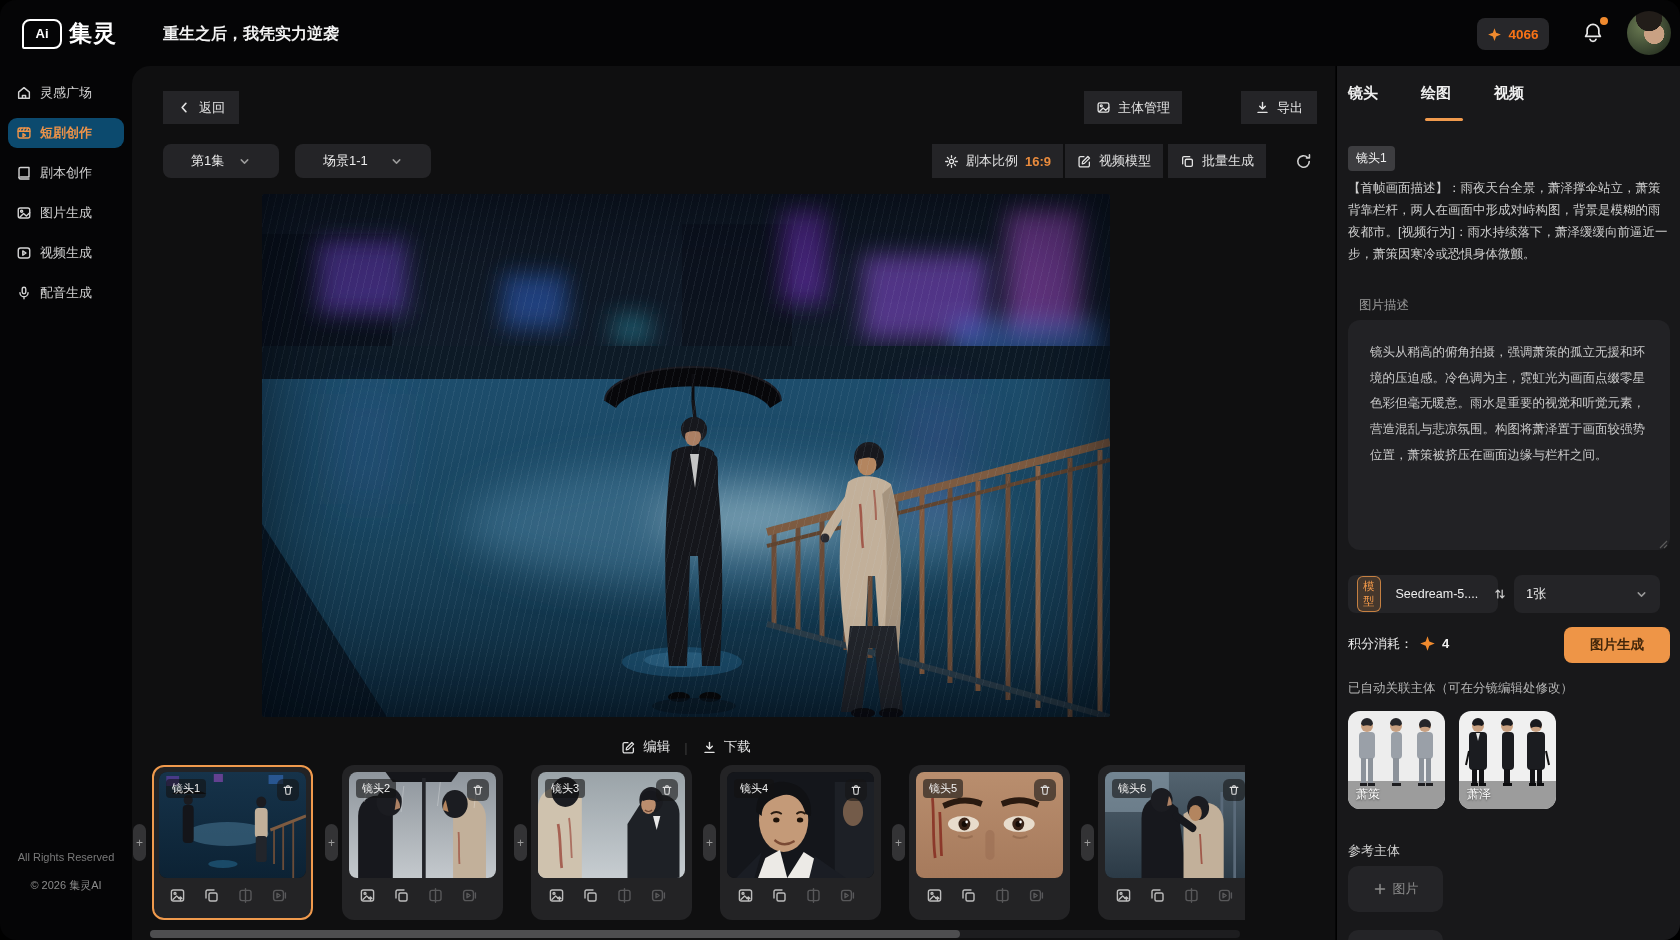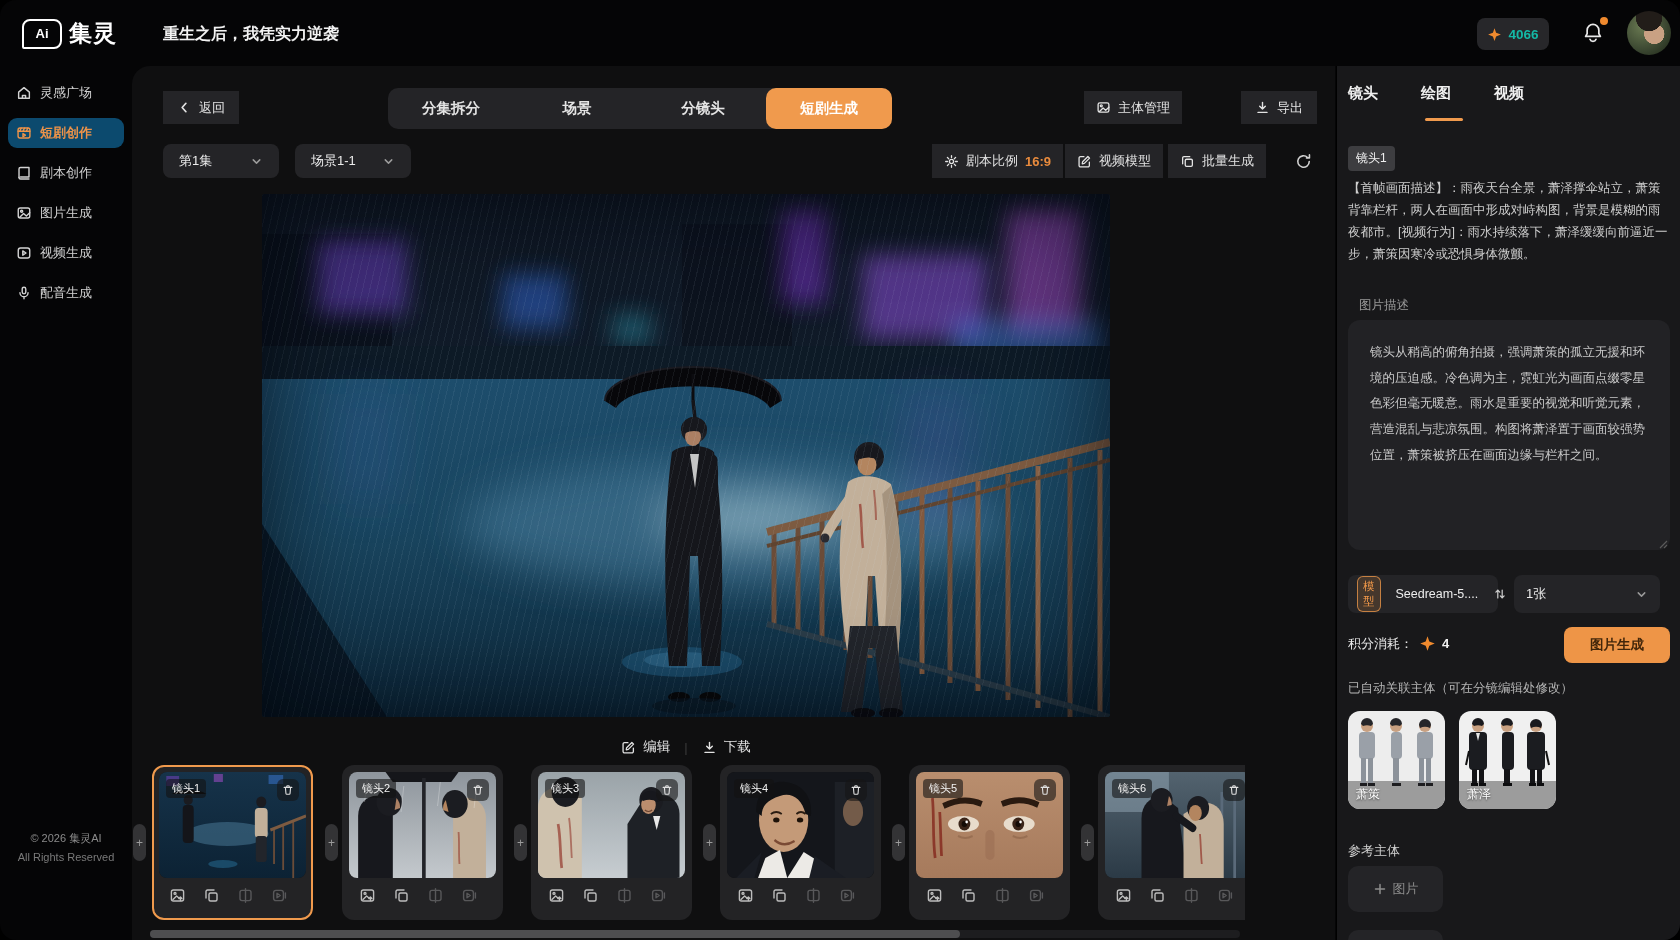--- a/index.html
+++ b/index.html
@@ -10,49 +10,49 @@
   
   .sidebar { position:absolute; left:0; top:0; width:132px; height:864px; background:#050506; z-index:5; }
   .logo { position:absolute; left:22px; top:18px; display:flex; align-items:center; gap:7px; }
   .logo-badge { width:40px; height:30px; border:2.5px solid #fff; border-radius:8px 8px 8px 2px; display:flex; align-items:center; justify-content:center; color:#fff; font-size:13px; font-weight:700; }
   .logo-text { color:#fff; font-size:23px; font-weight:700; letter-spacing:1px; }
   .nav { position:absolute; left:8px; top:78px; width:116px; }
   .nav-item { display:flex; align-items:center; gap:8px; height:30px; padding:0 8px; margin-bottom:10px; border-radius:9px; color:#d2d2d2; font-size:13px; cursor:pointer; }
   .nav-item svg { width:16px; height:16px; flex:none; }
   .nav-item.active { background:#0c4a6e; color:#ED9349; font-weight:600; }
   .side-foot { position:absolute; left:0; width:132px; text-align:center; color:#8b8b8b; font-size:11px; }
-  .foot1 { top:831px; } .foot2 { top:851px; color:#7a7a7a; }
+  .foot1 { top:878px; } .foot2 { top:851px; color:#7a7a7a; }
 
   
   .topbar { position:absolute; left:132px; top:0; width:1548px; height:66px; background:#050506; z-index:4; }
   .page-title { position:absolute; left:31px; top:24px; font-size:16px; font-weight:600; color:#f2f2f2; }
-  .credits { position:absolute; left:1345px; top:18px; width:72px; height:32px; background:#27272a; border-radius:8px; display:flex; align-items:center; justify-content:center; gap:6px; color:#14b8a6; font-size:13.5px; font-weight:600; cursor:pointer; }
+  .credits { position:absolute; left:1345px; top:18px; width:72px; height:32px; background:#27272a; border-radius:8px; display:flex; align-items:center; justify-content:center; gap:6px; color:#f97316; font-size:13.5px; font-weight:600; cursor:pointer; }
   .bell { position:absolute; left:1448px; top:20px; width:26px; height:26px; color:#e8e8e8; cursor:pointer; }
   .bell-dot { position:absolute; right:-2px; top:-3px; width:8px; height:8px; border-radius:50%; background:#f08a2e; }
   .avatar { position:absolute; left:1495px; top:11px; width:44px; height:44px; border-radius:50%; cursor:pointer;
     background:
       radial-gradient(circle at 50% 16%, #221d19 0 30%, rgba(0,0,0,0) 31%),
       radial-gradient(circle at 62% 52%, #c9a183 0 28%, rgba(0,0,0,0) 29%),
       radial-gradient(circle at 35% 35%, #6a7a52, #3a4630 60%, #1d2417 100%); }
 
   
   .main { position:absolute; left:132px; top:66px; width:1203px; height:874px; background:#0f0f10; border-top-left-radius:18px; overflow:hidden; }
   .btn { display:inline-flex; align-items:center; justify-content:center; gap:7px; background:#242427; color:#e3e3e3; border-radius:0; font-size:13px; cursor:pointer; }
   .btn svg { width:15px; height:15px; }
   .back-btn { position:absolute; left:31px; top:25px; height:33px; padding:0 14px; }
   .tab-group { position:absolute; left:256px; top:22px; width:504px; height:41px; background:#242427; border-radius:10px; display:flex; }
   .seg-tab { flex:1; display:flex; align-items:center; justify-content:center; font-size:14.5px; font-weight:600; color:#e4e4e4; border-radius:10px; cursor:pointer; }
   .seg-tab.active { background:#F09A4D; color:#fff; }
   .subject-manage-btn { position:absolute; left:952px; top:25px; height:33px; padding:0 12px; }
   .export-btn { position:absolute; left:1109px; top:25px; height:33px; padding:0 14px; }
 
-  .dropdown { position:absolute; top:78px; height:34px; background:#242427; border-radius:8px; display:flex; align-items:center; justify-content:space-between; padding:0 16px; font-size:13px; color:#ececec; cursor:pointer; }
+  .dropdown { position:absolute; top:78px; height:34px; background:#242427; border-radius:8px; display:flex; align-items:center; justify-content:space-between; padding:0 28px; font-size:13px; color:#ececec; cursor:pointer; }
   .dropdown svg { width:13px; height:13px; color:#9a9a9a; }
   .dd-episode { left:31px; width:116px; }
-  .dd-scene { left:163px; width:116px; }
+  .dd-scene { left:163px; width:136px; }
   .ratio-btn { position:absolute; left:800px; top:78px; height:34px; padding:0 12px; }
   .ratio-val { color:#E98B3D; font-weight:600; }
   .model-btn { position:absolute; left:933px; top:78px; height:34px; padding:0 12px; }
   .batch-btn { position:absolute; left:1036px; top:78px; height:34px; padding:0 12px; }
   .refresh-btn { position:absolute; left:1156px; top:80px; width:30px; height:30px; display:flex; align-items:center; justify-content:center; color:#cfcfcf; cursor:pointer; }
   .refresh-btn svg { width:17px; height:17px; }
 
   .preview { position:absolute; left:130px; top:128px; width:848px; height:523px; border-radius:3px; overflow:hidden; background:#0b1520; }
   .preview svg { display:block; width:100%; height:100%; }
   .rain { position:absolute; inset:0; background:repeating-linear-gradient(103deg, rgba(205,225,240,0.07) 0 1px, rgba(0,0,0,0) 1px 7px); pointer-events:none; }
@@ -189,34 +189,20 @@
 
   <div class="main">
 
     <div class="btn back-btn">
       <svg viewBox="0 0 16 16" fill="none" stroke="currentColor" stroke-width="1.8" stroke-linecap="round" stroke-linejoin="round">
           <polyline points="9.5,3.5 5.5,8 9.5,12.5"></polyline>
         </svg>
       <span>返回</span>
     </div>
 
-    <div class="tab-group">
-      <div class="seg-tab">
-          <span>分集拆分</span>
-        </div>
-      <div class="seg-tab">
-          <span>场景</span>
-        </div>
-      <div class="seg-tab">
-          <span>分镜头</span>
-        </div>
-      <div class="seg-tab active">
-          <span>短剧生成</span>
-        </div>
-    </div>
 
     <div class="btn subject-manage-btn">
       <svg viewBox="0 0 17 17" fill="none" stroke="currentColor" stroke-width="1.5" stroke-linecap="round" stroke-linejoin="round">
           <rect x="2.4" y="3.2" width="12.2" height="10.6" rx="2"></rect>
           <circle cx="6" cy="6.6" r="1.1"></circle>
           <path d="M4 13l4-4 3 2.7 3.6-3.4"></path>
         </svg>
       <span>主体管理</span>
     </div>
 

